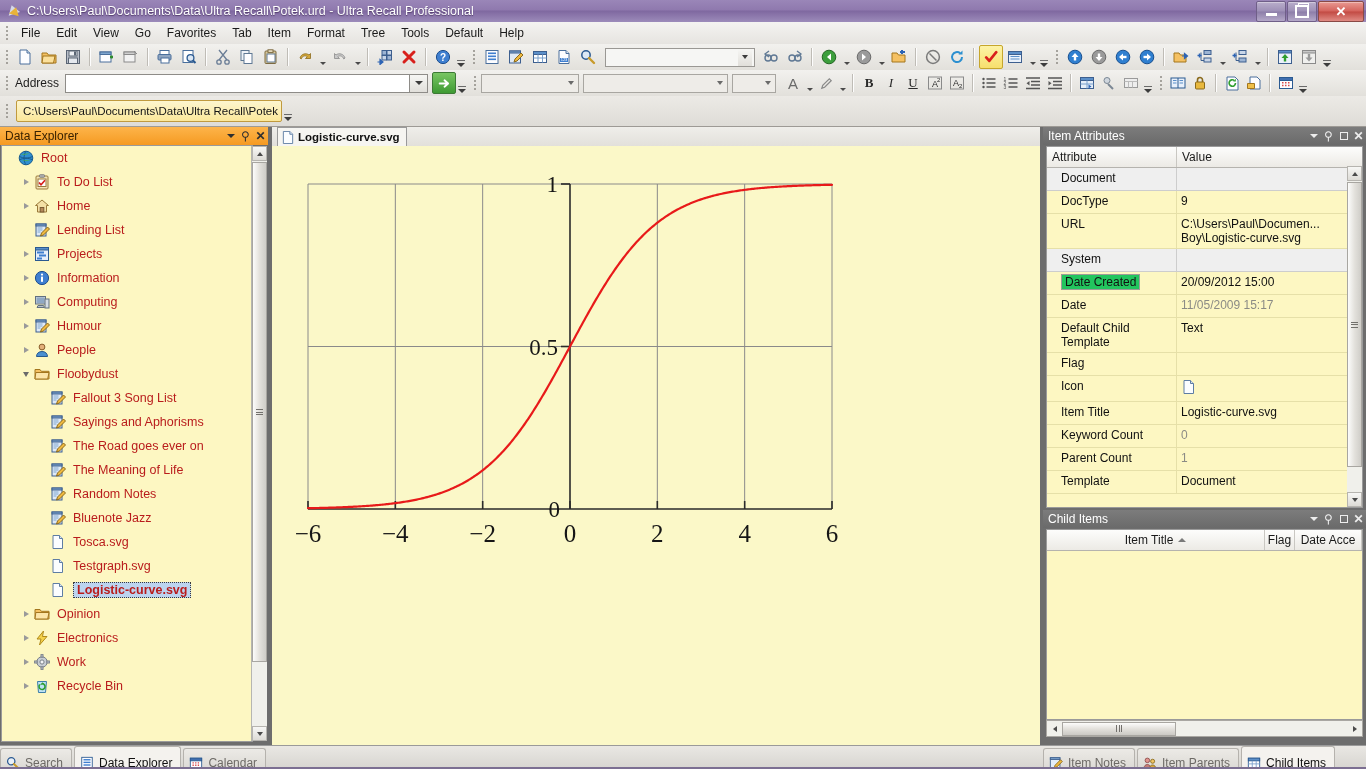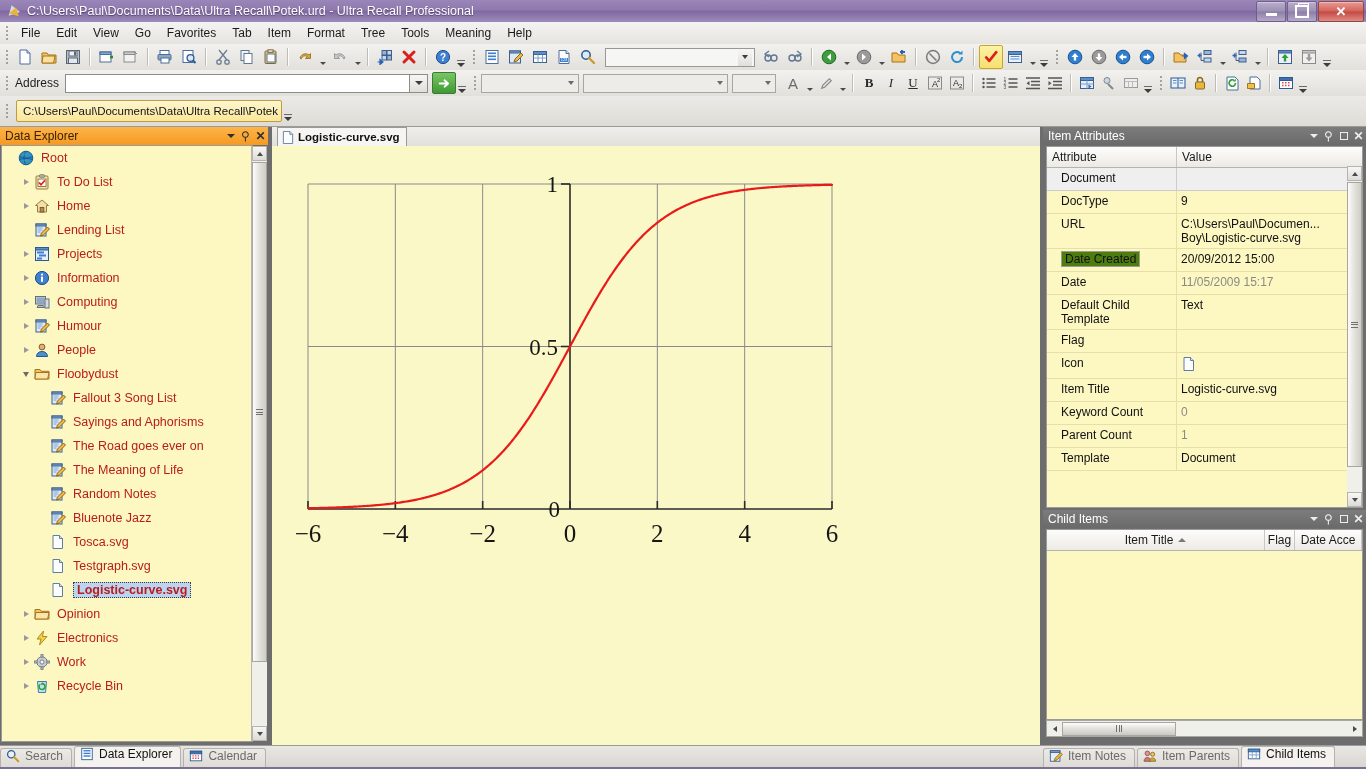--- a/index.html
+++ b/index.html
@@ -121,21 +121,21 @@
   .tree-sb{position:absolute;right:1px;top:19px;width:15px;height:595px;background:#f0f0eb;border-left:1px solid #b6b6b1;}
   .sb-arrow{width:15px;height:15px;background:linear-gradient(to bottom,#f7f7f5,#dddbd6);border:1px solid #b6b4af;box-sizing:border-box;display:flex;align-items:center;justify-content:center;}
   .sb-arrow.up:after{content:"";border-left:3.5px solid transparent;border-right:3.5px solid transparent;border-bottom:4px solid #4a4a4a;}
   .sb-arrow.down:after{content:"";border-left:3.5px solid transparent;border-right:3.5px solid transparent;border-top:4px solid #4a4a4a;}
   .sb-thumb{position:absolute;left:0;width:15px;background:linear-gradient(to right,#fcfcfb,#e3e1dc,#cfcdc8);border:1px solid #a8a6a1;box-sizing:border-box;display:flex;align-items:center;justify-content:center;}
   .sb-grip{width:7px;height:6px;display:flex;flex-direction:column;justify-content:space-between;}
   .sb-grip i{display:block;height:1px;background:#72706c;}
 
   
   .btabs{position:absolute;left:0;top:745px;width:272px;height:24px;background:linear-gradient(to bottom,#e9e7e3,#d6d4cf);border-top:1px solid #9a9a9a;display:flex;align-items:flex-end;}
-  .btab{height:21px;display:flex;align-items:flex-start;padding:0 8px 0 5px;font-size:12px;color:#6d6a66;border:1px solid #b5b2ad;border-bottom:none;border-radius:3px 3px 0 0;background:linear-gradient(to bottom,#eceae6,#dbd9d4);margin-right:2px;}
+  .btab{height:21px;display:flex;align-items:flex-end;padding:0 8px 0 5px;font-size:12px;color:#6d6a66;border:1px solid #b5b2ad;border-bottom:none;border-radius:3px 3px 0 0;background:linear-gradient(to bottom,#eceae6,#dbd9d4);margin-right:2px;}
   .btab.active{background:#f4f2ee;color:#111;height:23px;}
   .btab .bi{margin-right:5px;display:flex;}
 
   
   .docarea{position:absolute;left:272px;top:127px;width:768px;height:618px;background:#6d6d6d;}
   .doctabs{height:19px;background:linear-gradient(to bottom,#efeeea,#e2e0db);display:flex;align-items:flex-end;border-bottom:1px solid #9a9a9a;}
   .doctab{height:18px;background:#f6f5f1;border:1px solid #9a9a9a;border-bottom:none;display:flex;align-items:center;padding:0 6px 0 4px;font-size:11.5px;font-weight:bold;color:#111;margin-left:5px;}
   .doctab .di{margin-right:4px;display:flex;}
   .canvas{position:absolute;left:0;top:19px;width:768px;height:599px;background:#fbf8c8;}
 
@@ -146,21 +146,21 @@
   .agrid-head{height:20px;display:flex;background:linear-gradient(to bottom,#fdfdfc,#eceae5);border-bottom:1px solid #b5b3ae;font-size:12px;color:#1a1a1a;}
   .agrid-head .c1{width:130px;padding-left:5px;display:flex;align-items:center;border-right:1px solid #c9c7c2;box-sizing:border-box;}
   .agrid-head .c2{flex:1;padding-left:5px;display:flex;align-items:center;}
   .arow{display:flex;font-size:12px;border-bottom:1px solid #e6e0a8;min-height:22px;}
   .arow.group{background:#efefef;border-bottom:1px solid #cdcdcd;}
   .arow .ac1{width:130px;padding:3px 4px 3px 5px;box-sizing:border-box;color:#111;border-right:1px solid #e6e0a8;}
   .arow.group .ac1{border-right:1px solid #cdcdcd;padding-left:14px;}
   .arow .ac2{flex:1;padding:3px 4px;box-sizing:border-box;color:#111;word-break:break-all;}
   .arow .ac1.indent{padding-left:14px;}
   .arow .ac2.dim{color:#8b8b85;}
-  .arow .ac1.focused span{display:inline-block;background:#4d7c0f;border:1px solid #9e9c97;padding:0 3px;margin:-1px 0;}
+  .arow .ac1.focused span{display:inline-block;background:#22c55e;border:1px solid #9e9c97;padding:0 3px;margin:-1px 0;}
   .attr-sb{position:absolute;right:4px;top:39px;width:15px;height:341px;background:#f0f0eb;}
 
   .childpanel{position:absolute;left:0;top:383px;width:323px;height:235px;}
   .childgrid{position:absolute;left:3px;top:19px;width:317px;height:191px;background:#fdf7c2;border:1px solid #9a9a9a;box-sizing:border-box;overflow:hidden;}
   .cgrid-head{height:20px;display:flex;background:linear-gradient(to bottom,#fdfdfc,#eceae5);border-bottom:1px solid #b5b3ae;font-size:12px;color:#1a1a1a;}
   .cgrid-head .ch{display:flex;align-items:center;justify-content:center;border-right:1px solid #c9c7c2;box-sizing:border-box;white-space:nowrap;}
   .sortcaret{margin-left:5px;border-left:4px solid transparent;border-right:4px solid transparent;border-bottom:4px solid #7a7a7a;display:inline-block;}
   .chsb{position:absolute;left:3px;top:210px;width:317px;height:17px;background:#f0f0eb;border:1px solid #a9a7a2;box-sizing:border-box;display:flex;align-items:center;}
   .chsb-arrow{width:15px;height:15px;display:flex;align-items:center;justify-content:center;}
   .chsb-arrow.l:after{content:"";border-top:3.5px solid transparent;border-bottom:3.5px solid transparent;border-right:4px solid #4a4a4a;}
@@ -207,21 +207,21 @@
     <div class="menu-item">File</div>
     <div class="menu-item">Edit</div>
     <div class="menu-item">View</div>
     <div class="menu-item">Go</div>
     <div class="menu-item">Favorites</div>
     <div class="menu-item">Tab</div>
     <div class="menu-item">Item</div>
     <div class="menu-item">Format</div>
     <div class="menu-item">Tree</div>
     <div class="menu-item">Tools</div>
-    <div class="menu-item">Meaning</div>
+    <div class="menu-item">Default</div>
     <div class="menu-item">Help</div>
   </div>
 
   <div class="toolbar-row r1">
     <div class="gripper">
         <i></i>
         <i></i>
         <i></i>
         <i></i>
       </div>
@@ -1163,20 +1163,24 @@
             <div class="arow">
               <div class="ac1 indent">DocType</div>
               <div class="ac2">9</div>
             </div>
             <div class="arow">
               <div class="ac1 indent">URL</div>
               <div class="ac2">
                 <div>C:\Users\Paul\Documen...</div>
                 <div>Boy\Logistic-curve.svg</div>
               </div>
+            </div>
+            <div class="arow group">
+              <div class="ac1">System</div>
+              <div class="ac2"></div>
             </div>
             <div class="arow">
               <div class="ac1 indent focused"><span>Date Created</span></div>
               <div class="ac2">20/09/2012 15:00</div>
             </div>
             <div class="arow">
               <div class="ac1 indent">Date</div>
               <div class="ac2 dim">11/05/2009 15:17</div>
             </div>
             <div class="arow">

